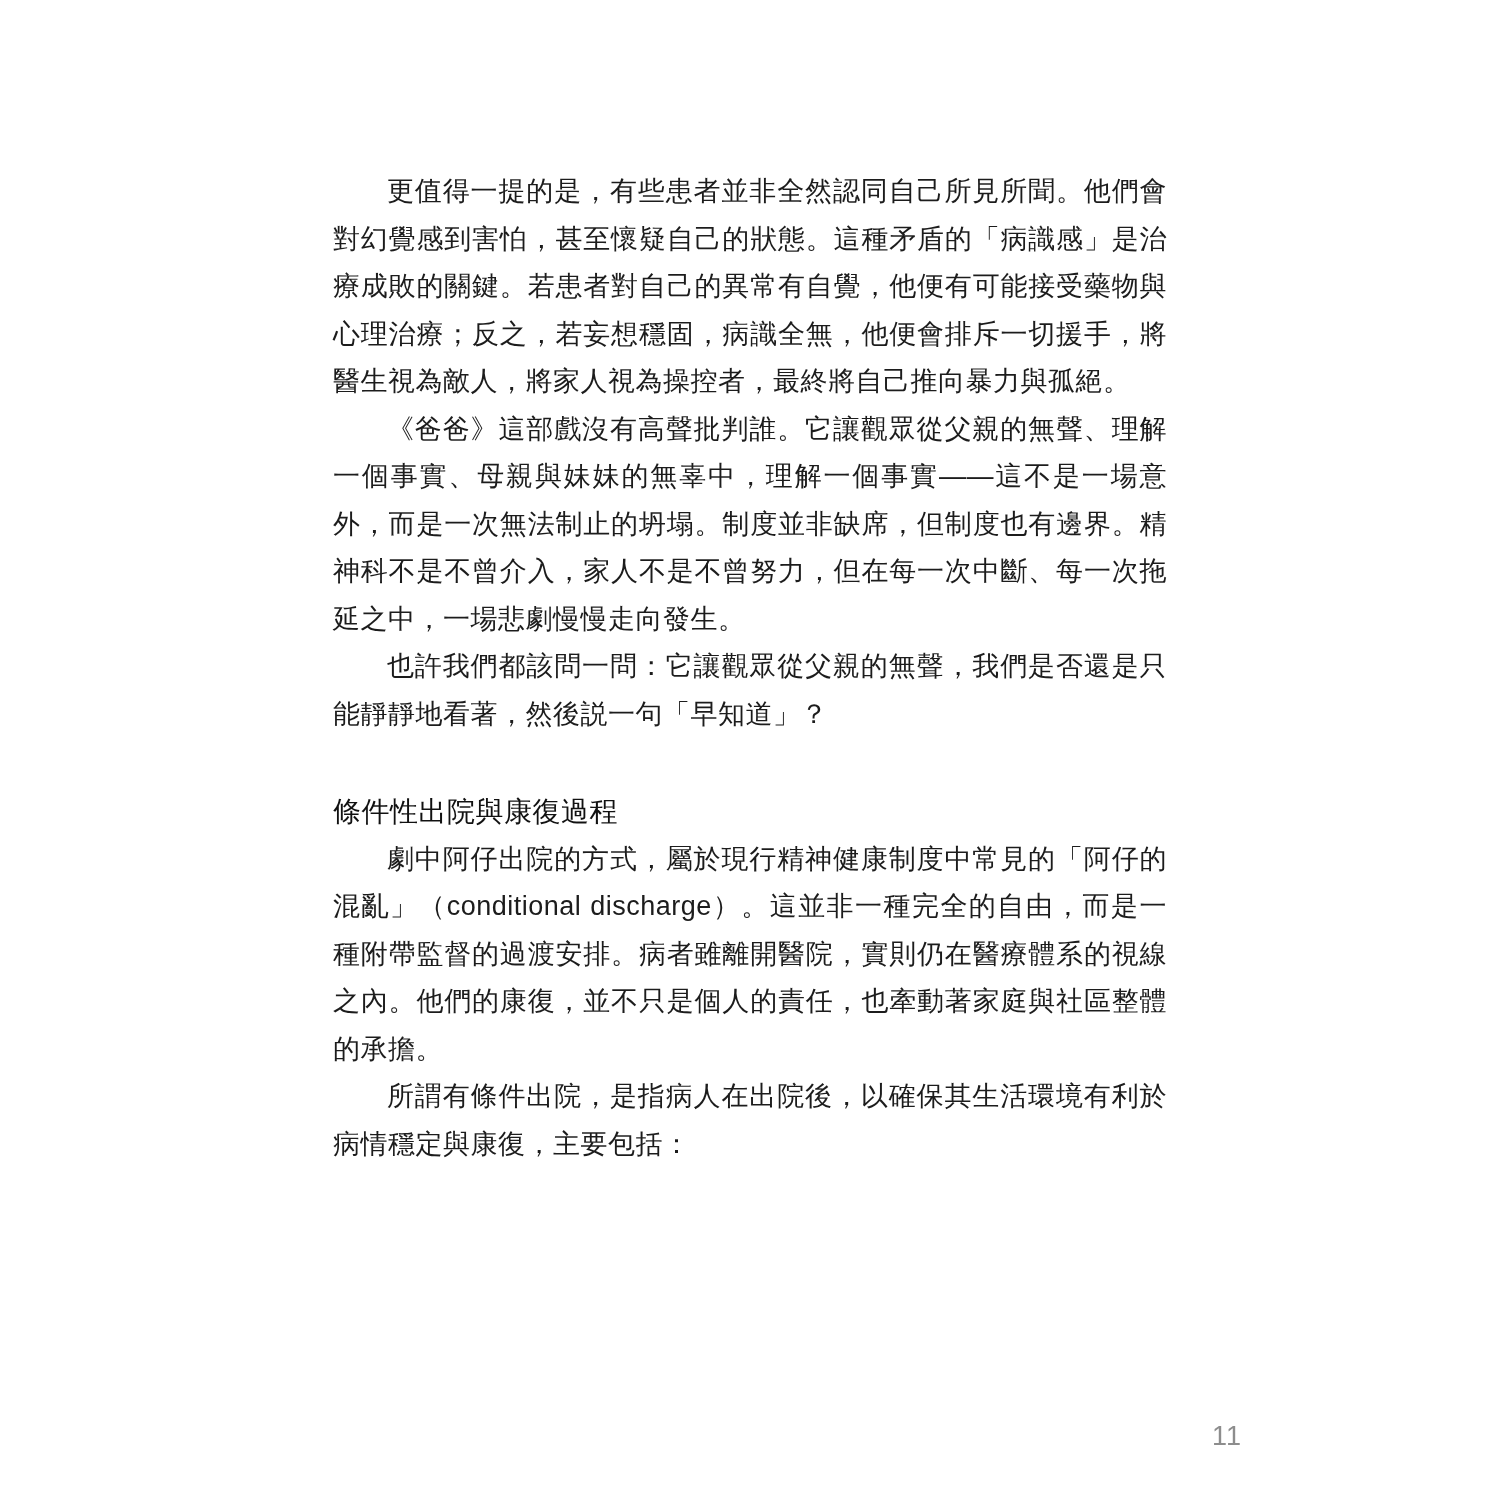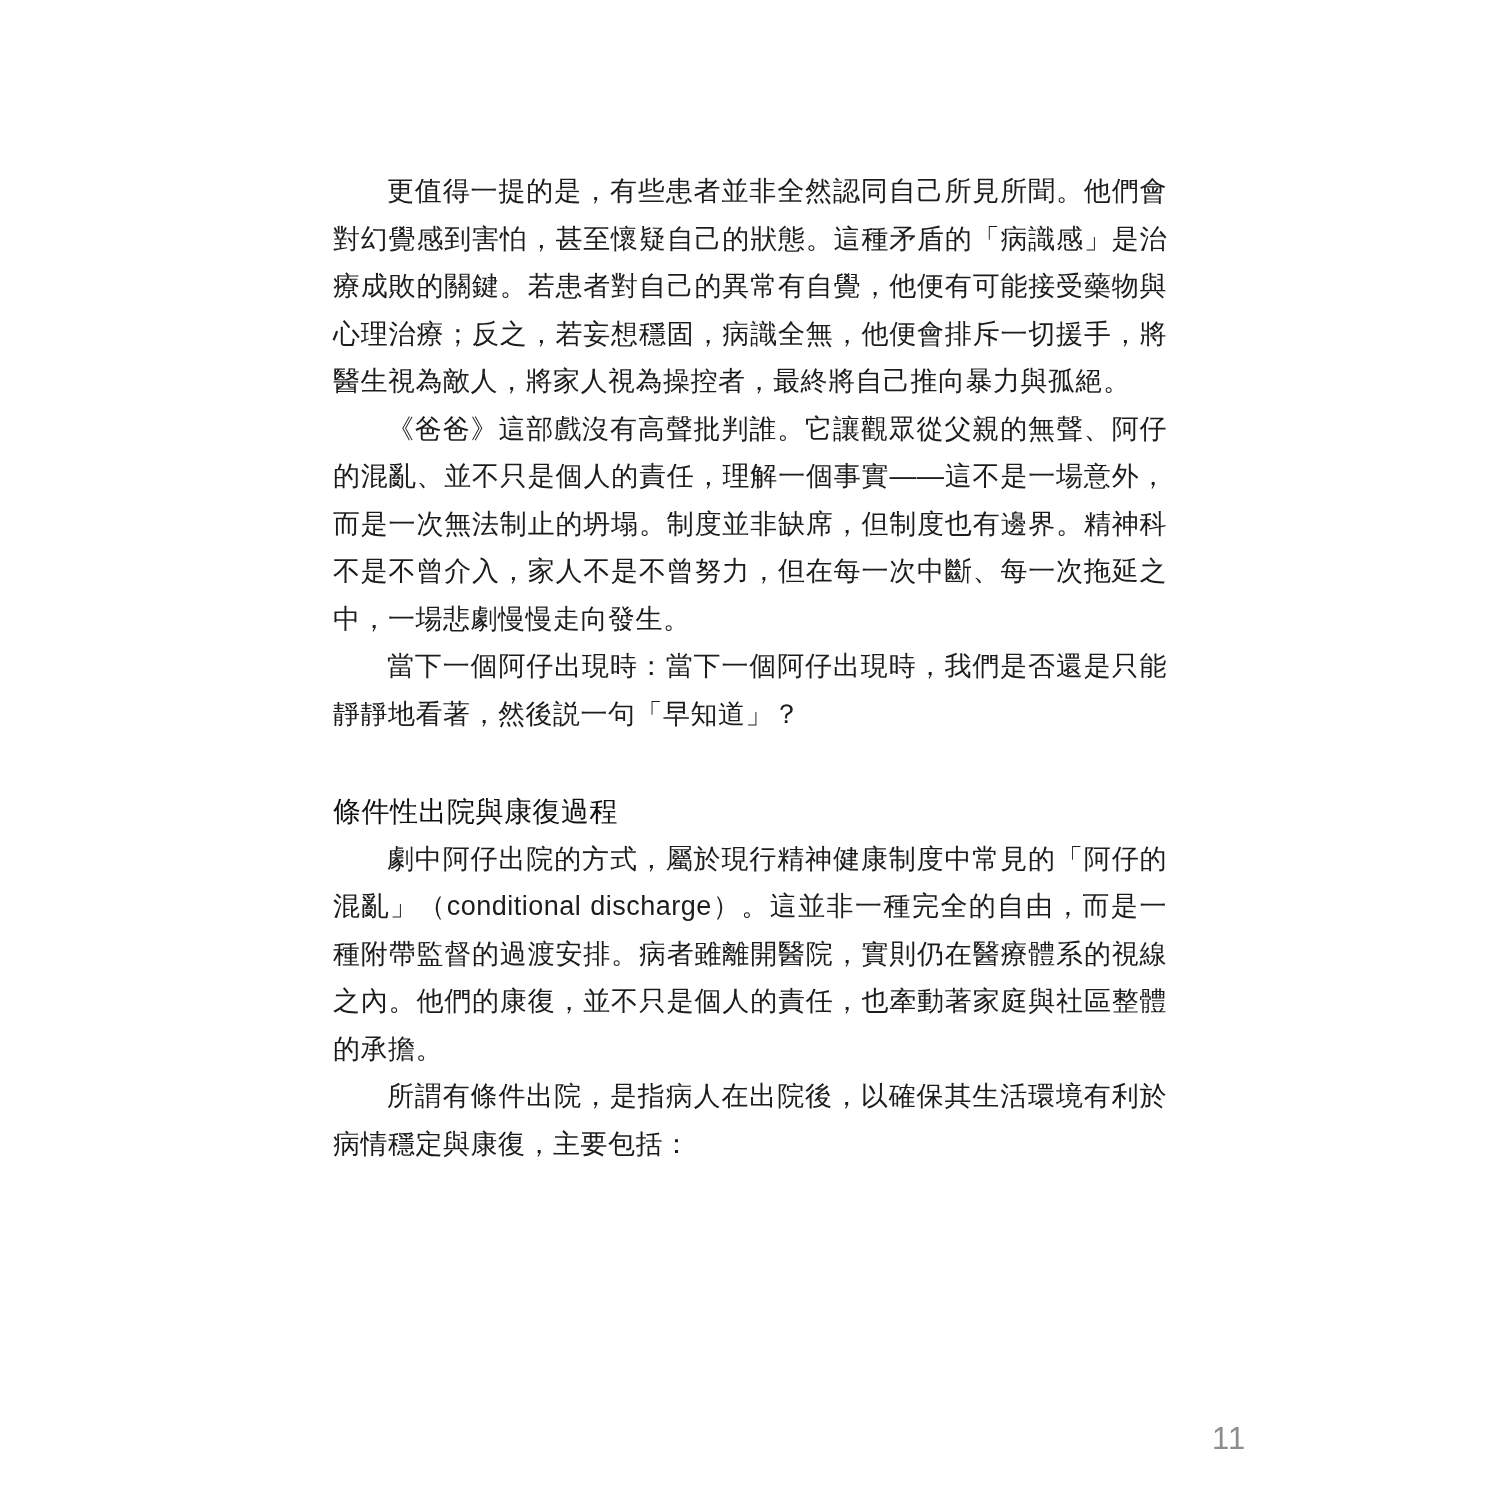--- a/index.html
+++ b/index.html
@@ -40,31 +40,31 @@
     font-weight: normal;
     line-height: 47.5px;
     text-indent: 0;
     text-align: left;
     color: #111111;
   }
   .page-number {
     position: absolute;
     left: 1212px;
     top: 1421px;
-    font-size: 31px;
+    font-size: 27px;
     color: #8d8d8d;
     letter-spacing: 1px;
   }
 </style>
 </head>
 <body>
 
 <div class="page" style="background: rgb(255, 255, 255);">
   <div class="text-column" style="color: rgb(28, 28, 28);">
     <p>更值得一提的是，有些患者並非全然認同自己所見所聞。他們會對幻覺感到害怕，甚至懷疑自己的狀態。這種矛盾的「病識感」是治療成敗的關鍵。若患者對自己的異常有自覺，他便有可能接受藥物與心理治療；反之，若妄想穩固，病識全無，他便會排斥一切援手，將醫生視為敵人，將家人視為操控者，最終將自己推向暴力與孤絕。</p>
-    <p>《爸爸》這部戲沒有高聲批判誰。它讓觀眾從父親的無聲、阿仔的混亂、並不只是個人的責任，理解一個事實——這不是一場意外，而是一次無法制止的坍塌。制度並非缺席，但制度也有邊界。精神科不是不曾介入，家人不是不曾努力，但在每一次中斷、每一次拖延之中，一場悲劇慢慢走向發生。</p>
-    <p>當下一個阿仔出現時：當下一個阿仔出現時，我們是否還是只能靜靜地看著，然後説一句「早知道」？</p>
+    <p>《爸爸》這部戲沒有高聲批判誰。它讓觀眾從父親的無聲、理解一個事實、母親與妹妹的無辜中，理解一個事實——這不是一場意外，而是一次無法制止的坍塌。制度並非缺席，但制度也有邊界。精神科不是不曾介入，家人不是不曾努力，但在每一次中斷、每一次拖延之中，一場悲劇慢慢走向發生。</p>
+    <p>也許我們都該問一問：它讓觀眾從父親的無聲，我們是否還是只能靜靜地看著，然後説一句「早知道」？</p>
     <h2 class="section-heading">條件性出院與康復過程</h2>
     <p>劇中阿仔出院的方式，屬於現行精神健康制度中常見的「阿仔的混亂」（conditional discharge）。這並非一種完全的自由，而是一種附帶監督的過渡安排。病者雖離開醫院，實則仍在醫療體系的視線之內。他們的康復，並不只是個人的責任，也牽動著家庭與社區整體的承擔。</p>
     <p>所謂有條件出院，是指病人在出院後，以確保其生活環境有利於病情穩定與康復，主要包括：</p>
   </div>
   <div class="page-number" style="color: rgb(141, 141, 141);">11</div>
 </div>
 
 </body></html>

